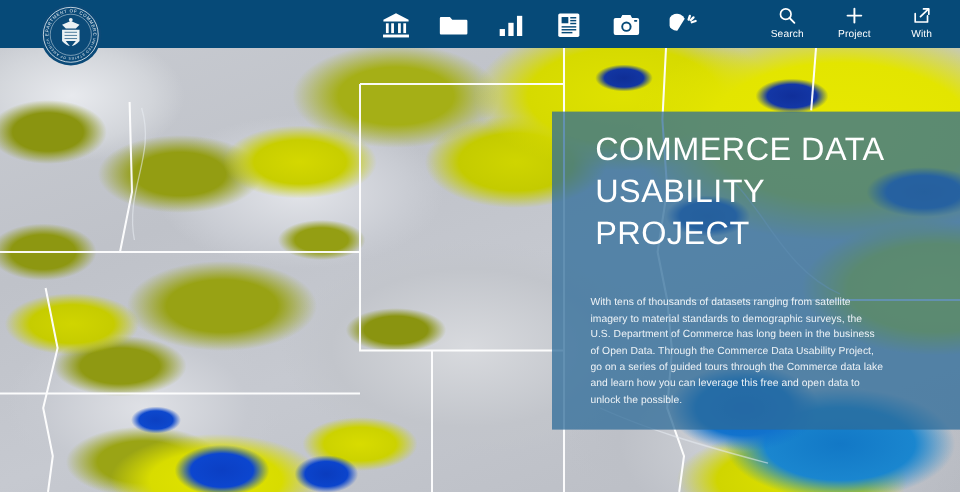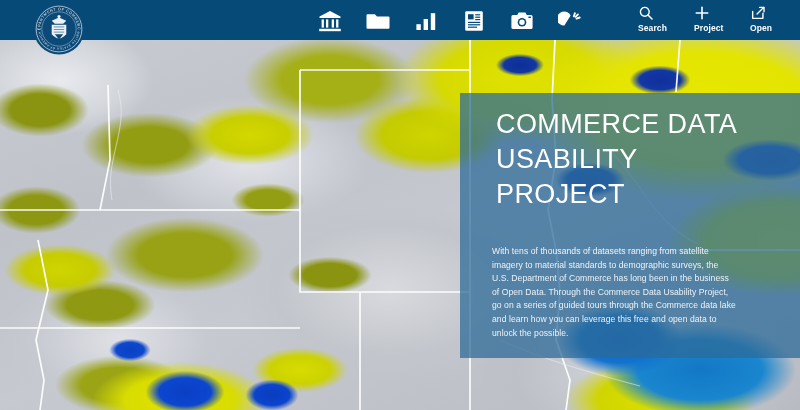--- a/index.html
+++ b/index.html
@@ -88,22 +88,22 @@
   }
   .center-icons {
     position:absolute; left:318px; top:8px; height:26px;
     display:flex; align-items:center; gap:24px; z-index:21;
   }
   .center-icons .ic { width:24px; height:24px; display:block; cursor:pointer; }
   .right-nav {
     position:absolute; right:14px; top:5px; display:flex; gap:20px; z-index:21;
   }
   .rn-item {
-    display:flex; flex-direction:column; align-items:flex-start; gap:2px;
-    color:#ffffff; cursor:pointer; min-width:36px;font-weight:bold;
+    display:flex; flex-direction:column; align-items:center; gap:2px;
+    color:#ffffff; cursor:pointer; min-width:36px;
   }
   .rn-item .rn-ic { width:16px; height:16px; display:block; }
   .rn-item .rn-lb { font-size:8.5px; letter-spacing:.1px; }
 
   
   .panel {
     position:absolute; left:460px; top:93px; width:354px; height:265px;
     background:rgba(45,106,152,0.74);
     z-index:15;
   }
@@ -243,17 +243,17 @@
       </svg>
       <span class="rn-lb">Project</span>
     </div>
 
     <div class="rn-item">
       <svg class="rn-ic" viewBox="0 0 24 24">
         <path d="M4 9.6 v10.4 h15.4 v-7.6" fill="none" stroke="#fff" stroke-width="2.1" stroke-linecap="round" stroke-linejoin="round"></path>
         <path d="M10.6 13.4 L20.4 3.8" fill="none" stroke="#fff" stroke-width="2.1" stroke-linecap="round"></path>
         <path d="M14.4 3.6 h6.6 v6.6" fill="none" stroke="#fff" stroke-width="2.1" stroke-linecap="round" stroke-linejoin="round"></path>
       </svg>
-      <span class="rn-lb">Open</span>
+      <span class="rn-lb">With</span>
     </div>
   </div>
 
 </div>
 
 </body></html>

